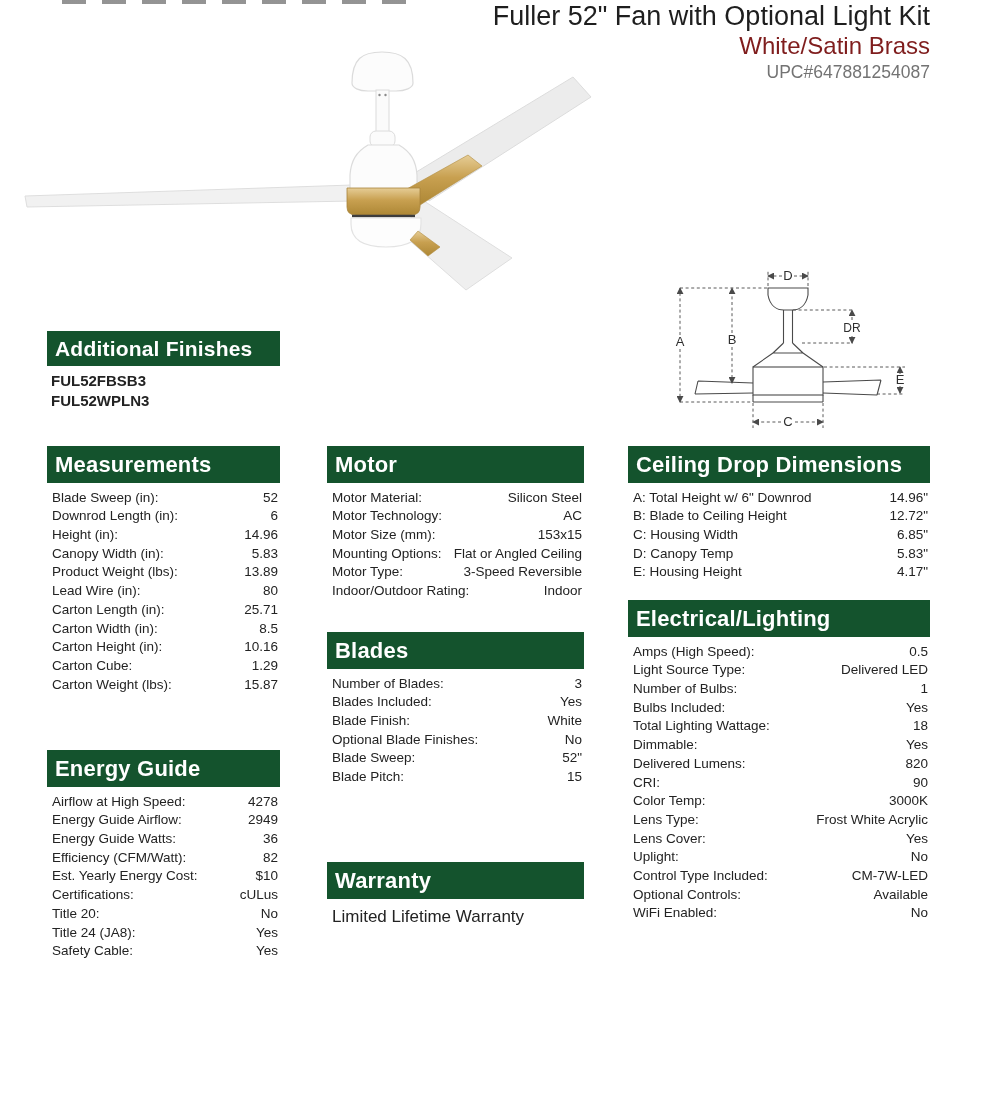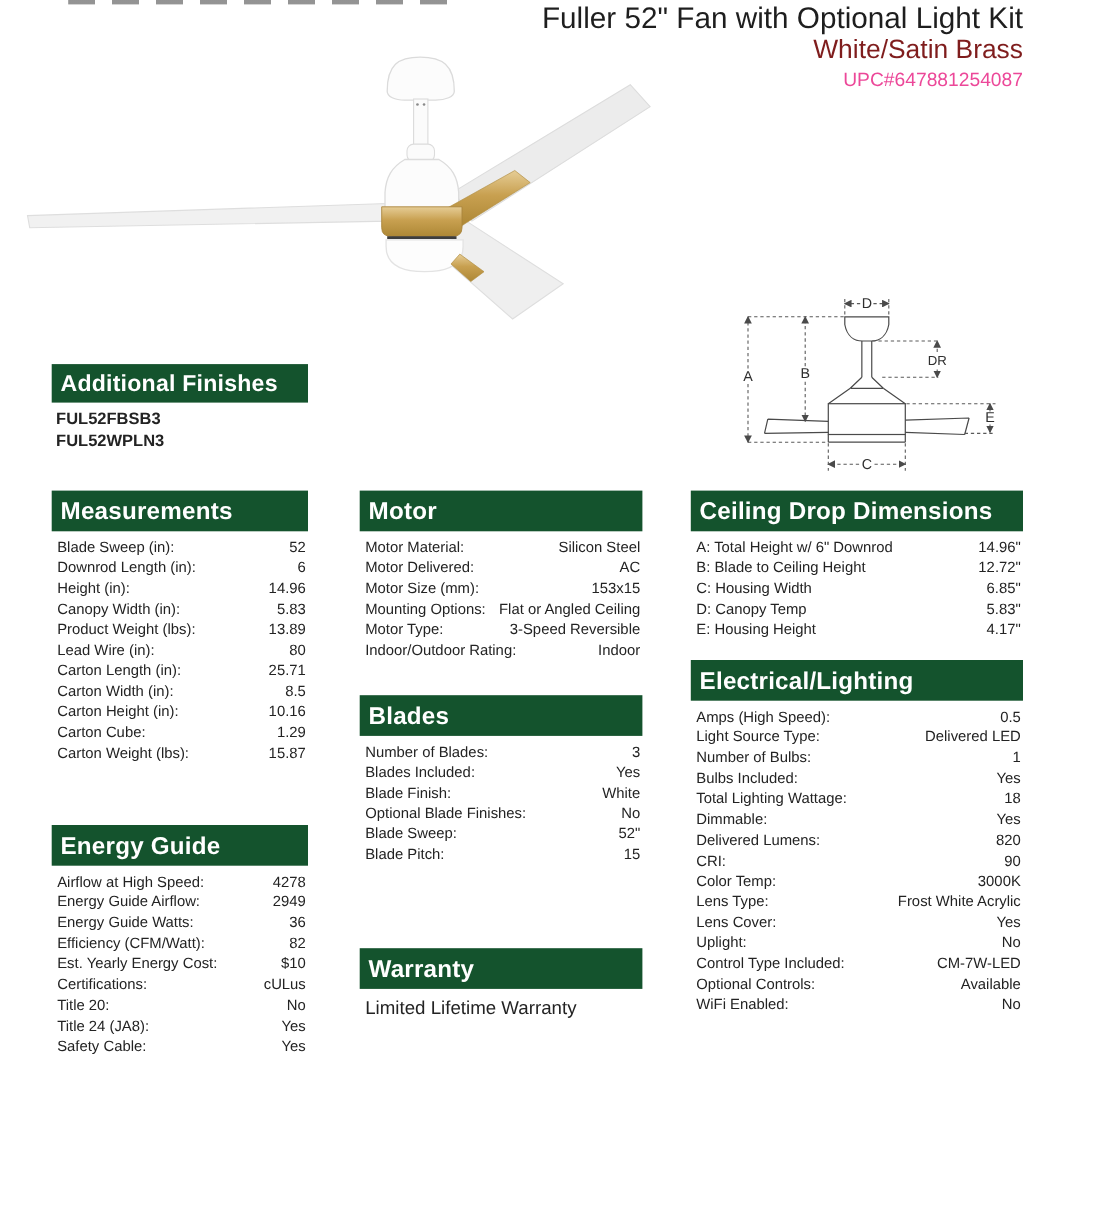--- a/index.html
+++ b/index.html
@@ -9,21 +9,21 @@
   }
   
   .logo-remnant {
     position:absolute; top:0; left:62px; width:356px; height:4px; opacity:.55;
     background:repeating-linear-gradient(90deg,#3c3c3c 0 24px, transparent 24px 40px);
   }
   
   .title-block { position:absolute; top:1px; right:70px; text-align:right; }
   .title  { font-size:27px; line-height:31px; color:#1e1e1e; }
   .finish { font-size:24px; line-height:28px; color:#7f1d1d; }
-  .upc    { font-size:17.5px; line-height:24px; color:#ec4899; }
+  .upc    { font-size:17.5px; line-height:24px; color:#737373; }
   
   .panel { position:absolute; box-sizing:border-box; }
   .sec-header {
     background:#14532d; color:#FFFFFF; font-weight:bold; font-size:22px;
     height:37px; display:flex; align-items:center; padding-left:8px;
     box-sizing:border-box; letter-spacing:.2px;
   }
   .sec-header.small { height:35px; font-size:21px; }
   .rows { margin-top:3px; padding:0 2px 0 5px; }
   .row  { display:flex; justify-content:space-between; align-items:flex-end;
@@ -266,21 +266,21 @@
       <span>Motor</span>
     </div>
     <div class="rows">
 
         <div class="row">
           <span class="lbl">Motor Material:</span>
           <span class="val">Silicon Steel</span>
         </div>
 
         <div class="row">
-          <span class="lbl">Motor Delivered:</span>
+          <span class="lbl">Motor Technology:</span>
           <span class="val">AC</span>
         </div>
 
         <div class="row">
           <span class="lbl">Motor Size (mm):</span>
           <span class="val">153x15</span>
         </div>
 
         <div class="row">
           <span class="lbl">Mounting Options:</span>

